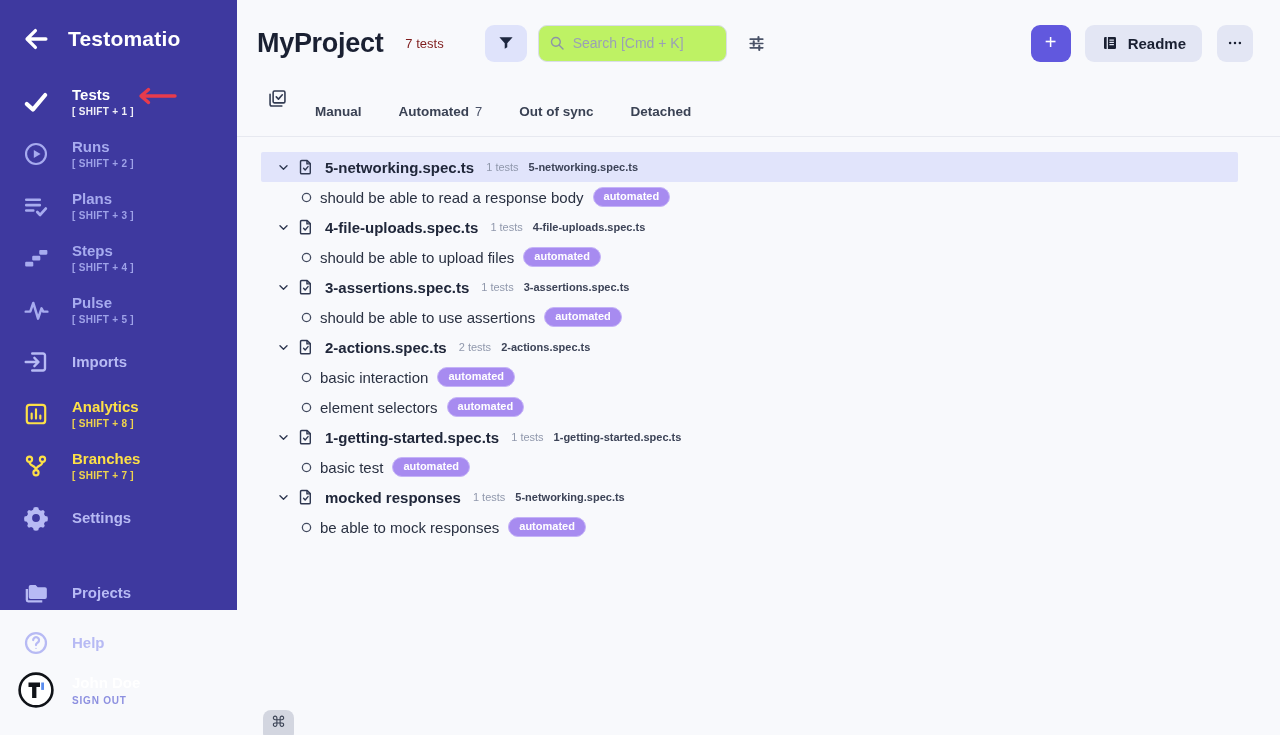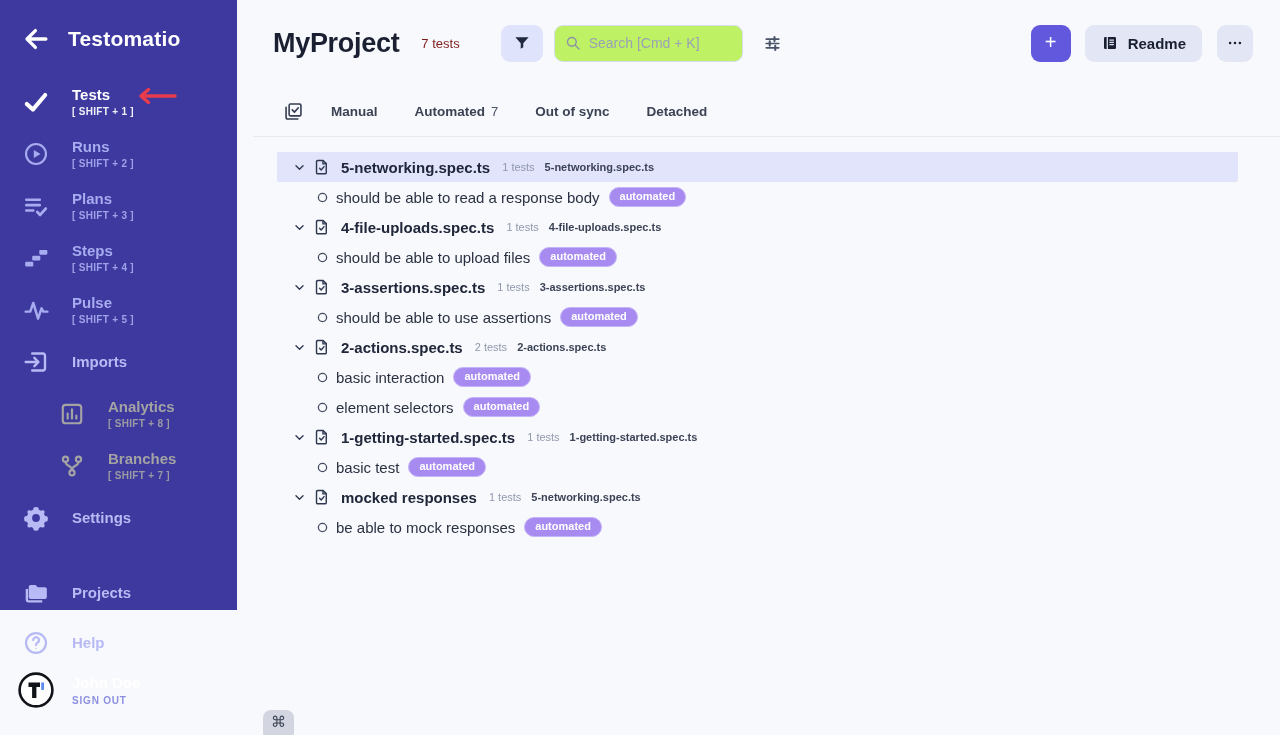--- a/index.html
+++ b/index.html
@@ -15,55 +15,55 @@
 
   .nav-item { position:relative; display:flex; align-items:center; height:52px; padding-left:21px; cursor:pointer; }
   .nav-icon { width:30px; min-width:30px; height:30px; display:flex; align-items:center; justify-content:center; }
   .nav-icon svg { width:26px; height:26px; }
   .nav-text { display:flex; flex-direction:column; margin-left:21px; line-height:1.25; }
   .nav-label { font-size:15px; font-weight:700; }
   .nav-shortcut { font-size:10px; font-weight:700; opacity:.92; letter-spacing:.3px; margin-top:1px; }
   .nav-item.normal { color:#a7abef; }
   .nav-item.bright { color:#b7baf4; }
   .nav-item.active { color:#ffffff; }
-  .nav-item.disabled { color:#a3a3a3;margin-left:36px; }
+  .nav-item.disabled { color:#fde047; }
   .red-arrow { position:absolute; left:133px; top:10px; width:46px; height:20px; }
   .red-arrow svg { width:46px; height:20px; }
 
   .footer-nav { margin-top:24px; }
   .footer-nav .nav-item { height:50px; }
 
   .user-row { display:flex; align-items:center; margin-top:4px; padding-left:18px; height:48px; cursor:pointer; }
   .avatar { width:36px; height:36px; }
   .avatar svg { width:36px; height:36px; }
   .user-text { display:flex; flex-direction:column; margin-left:18px; line-height:1.3; }
   .user-name { color:#ffffff; font-size:15px; font-weight:700; }
   .user-signout { color:#8d90e0; font-size:10px; font-weight:700; letter-spacing:.8px; margin-top:1px; }
 
   
-  .main { position:relative; flex:1; height:735px; background:#f8f9fc; overflow:hidden;padding-left:16px; }
+  .main { position:relative; flex:1; height:735px; background:#f8f9fc; overflow:hidden; }
   .main-header { display:flex; align-items:center; height:86px; padding:0 27px 0 20px; }
   .page-title { font-size:27px; font-weight:700; color:#1a2032; letter-spacing:-.3px; }
   .tests-count { font-size:13px; color:#7f1d1d; margin-left:22px; }
   .filter-btn { margin-left:41px; width:42px; height:37px; background:#dfe3fb; border:none; border-radius:9px; display:flex; align-items:center; justify-content:center; cursor:pointer; }
   .filter-btn svg { width:18px; height:18px; color:#1f2840; }
   .search-box { margin-left:11px; width:189px; height:37px; background:#bef264; border:1px solid #d9dde9; border-radius:9px; display:flex; align-items:center; padding:0 10px; }
   .search-box svg { width:16px; height:16px; color:#8d94a8; min-width:16px; }
   .search-input { border:none; outline:none; background:transparent; font-size:14px; color:#3a4254; margin-left:8px; width:100%; font-family:"Liberation Sans", sans-serif; }
   .search-input::placeholder { color:#9aa1b5; }
   .sliders-btn { margin-left:17px; width:26px; height:26px; background:transparent; border:none; display:flex; align-items:center; justify-content:center; cursor:pointer; }
   .sliders-btn svg { width:19px; height:19px; color:#4a5368; }
   .header-right { margin-left:auto; display:flex; align-items:center; }
   .plus-btn { width:40px; height:37px; background:#6158de; color:#ffffff; border:none; border-radius:9px; font-size:20px; font-weight:400; cursor:pointer; display:flex; align-items:center; justify-content:center; line-height:1; padding-bottom:2px; }
   .readme-btn { margin-left:14px; height:37px; background:#e3e6f4; border:none; border-radius:9px; display:flex; align-items:center; gap:9px; padding:0 16px; font-size:15px; font-weight:600; color:#1a2032; cursor:pointer; font-family:"Liberation Sans", sans-serif; }
   .readme-btn svg { width:18px; height:18px; }
   .more-btn { margin-left:15px; width:36px; height:37px; background:#e3e6f4; border:none; border-radius:9px; display:flex; align-items:center; justify-content:center; cursor:pointer; }
   .more-btn svg { width:18px; height:18px; color:#1a2032; }
 
-  .tabs-row { display:flex; align-items:center; height:51px; padding-left:28px; border-bottom:1px solid #e7e9f0; }
+  .tabs-row { display:flex; height:51px; padding-left:28px; border-bottom:1px solid #e7e9f0; }
   .selectall-btn { width:24px; height:24px; background:transparent; border:none; display:flex; align-items:center; justify-content:center; cursor:pointer; }
   .selectall-btn svg { width:21px; height:21px; color:#323b52; }
   .tabs-list { display:flex; align-items:center; gap:37px; margin-left:26px; }
   .tab { font-size:13.5px; font-weight:700; color:#3a4254; cursor:pointer; display:flex; align-items:baseline; gap:6px; }
   .tab .tab-count { font-weight:400; font-size:13px; color:#4a5268; }
 
   .test-list { padding:15px 42px 0 24px; }
   .group-row { display:flex; align-items:center; height:30px; padding-left:15px; border-radius:2px; cursor:pointer; }
   .group-row.hl { background:#e1e4fb; }
   .chev { width:14px; height:14px; display:flex; align-items:center; justify-content:center; color:#2e3750; cursor:pointer; }

